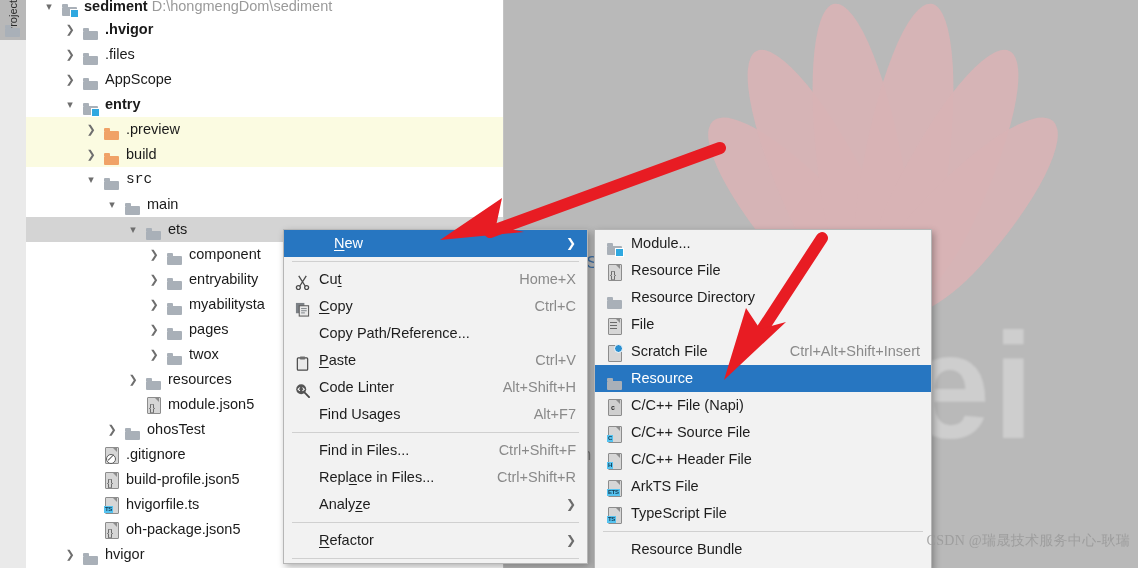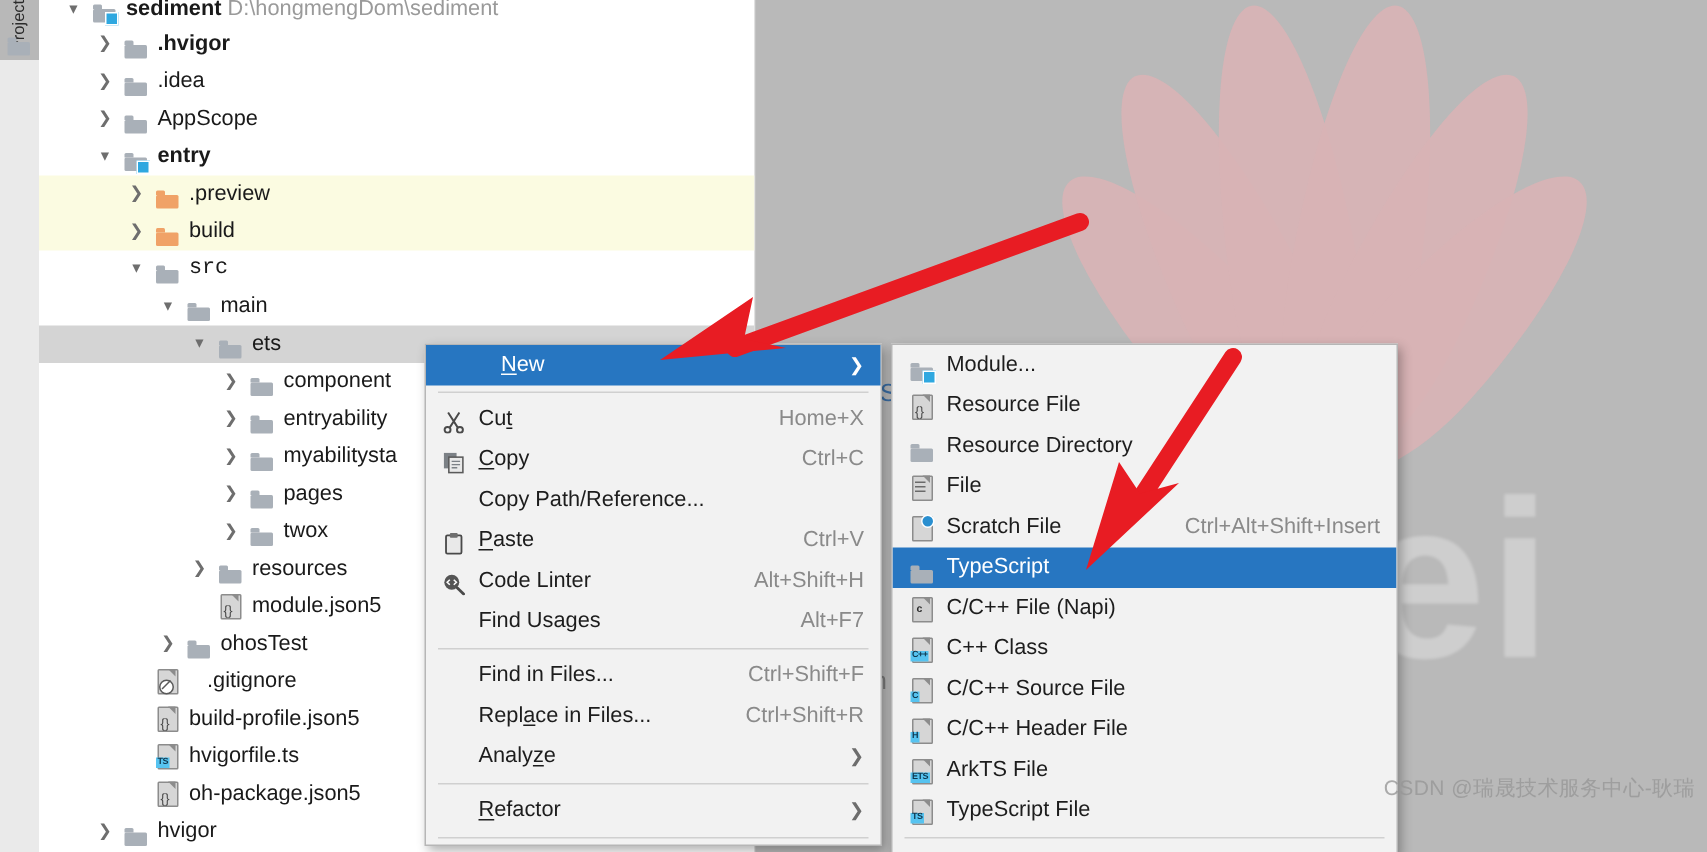--- a/index.html
+++ b/index.html
@@ -104,22 +104,22 @@
   .si .slbl{position:absolute;left:36px;top:0;}
   .si .ssc{position:absolute;right:11px;top:0;color:#8a8a8a;}
   .si .sicon{position:absolute;left:12px;top:5px;}
   .si.active{background:#2776c1;color:#fff;}
 
   
   #arrow-a{left:420px;top:140px;width:320px;height:115px;pointer-events:none;}
   #arrow-b{left:710px;top:228px;width:130px;height:160px;pointer-events:none;}
 
   
-  #watermark{right:8px;bottom:33px;color:rgba(150,150,150,.78);font-size:14px;
-    font-family:Liberation Sans, sans-serif;white-space:nowrap;letter-spacing:.3px;}
+  #watermark{right:8px;bottom:18px;color:rgba(150,150,150,.78);font-size:14px;
+    font-family:Liberation Serif, serif;white-space:nowrap;letter-spacing:.3px;}
 </style>
 </head>
 <body>
 
 <div id="editor-bg" class="abs">
   <div id="hw-logo">
     <div class="petal p1"></div>
       <div class="petal p2"></div>
       <div class="petal p3"></div>
     <div class="petal p4"></div>
@@ -159,21 +159,21 @@
 
   <div id="tree-rows">
       <div class="row" style="position: absolute; left: 0px; right: 0px; top: 17px;">
         <span class="arrow" style="left: 37px; font-size: 11px;">❯</span>
         <span class="ico" style="display: inline-block; position: absolute; left: 57px; top: 6px;"><span class="folder"></span></span>
         <span class="lbl" style="left: 79px; font-weight: bold;">.hvigor</span>
       </div>
       <div class="row" style="position: absolute; left: 0px; right: 0px; top: 42px;">
         <span class="arrow" style="left: 37px; font-size: 11px;">❯</span>
         <span class="ico" style="display: inline-block; position: absolute; left: 57px; top: 6px;"><span class="folder"></span></span>
-        <span class="lbl" style="left: 79px;">.idea</span>
+        <span class="lbl" style="left: 79px;">.files</span>
       </div>
       <div class="row" style="position: absolute; left: 0px; right: 0px; top: 67px;">
         <span class="arrow" style="left: 37px; font-size: 11px;">❯</span>
         <span class="ico" style="display: inline-block; position: absolute; left: 57px; top: 6px;"><span class="folder"></span></span>
         <span class="lbl" style="left: 79px;">AppScope</span>
       </div>
       <div class="row" style="position: absolute; left: 0px; right: 0px; top: 92px;">
         <span class="arrow" style="left: 37px;">▾</span>
         <span class="ico" style="display: inline-block; position: absolute; left: 57px; top: 6px;"><span class="folder mod" style="position:relative;"><span class="badge"></span></span></span>
         <span class="lbl" style="left: 79px; font-weight: 700;">entry</span>
@@ -237,21 +237,21 @@
         <span class="ico" style="display: inline-block; position: absolute; left: 120px; top: 4px;"><span class="fico"><span class="sheet"></span><span class="fold"></span><span class="curly">{}</span></span></span>
         <span class="lbl" style="left: 142px;">module.json5</span>
       </div>
       <div class="row" style="position: absolute; left: 0px; right: 0px; top: 417px;">
         <span class="arrow" style="left: 79px; font-size: 11px;">❯</span>
         <span class="ico" style="display: inline-block; position: absolute; left: 99px; top: 6px;"><span class="folder"></span></span>
         <span class="lbl" style="left: 121px;">ohosTest</span>
       </div>
       <div class="row" style="position: absolute; left: 0px; right: 0px; top: 442px;">
         <span class="ico" style="display: inline-block; position: absolute; left: 78px; top: 4px;"><span class="fico"><span class="sheet"></span><span class="fold"></span><span class="noent"></span></span></span>
-        <span class="lbl" style="left: 112px;">.gitignore</span>
+        <span class="lbl" style="left: 100px;">.gitignore</span>
       </div>
       <div class="row" style="position: absolute; left: 0px; right: 0px; top: 467px;">
         <span class="ico" style="display: inline-block; position: absolute; left: 78px; top: 4px;"><span class="fico"><span class="sheet"></span><span class="fold"></span><span class="curly">{}</span></span></span>
         <span class="lbl" style="left: 100px;">build-profile.json5</span>
       </div>
       <div class="row" style="position: absolute; left: 0px; right: 17px; top: 492px;">
         <span class="ico" style="display: inline-block; position: absolute; left: 78px; top: 4px;"><span class="fico"><span class="sheet"></span><span class="fold"></span><span class="tag">TS</span></span></span>
         <span class="lbl" style="left: 100px;">hvigorfile.ts</span>
       </div>
       <div class="row" style="position: absolute; left: 0px; right: 0px; top: 517px;">
@@ -352,29 +352,25 @@
       <span class="sicon" style="display: inline-block; position: absolute; left: 12px; top: 5px;"><span class="fico"><span class="sheet"></span><span class="fold"></span><span style="position:absolute;left:3px;top:4px;width:7px;height:1px;background:#6a6a6a;box-shadow:0 3px 0 #6a6a6a,0 6px 0 #6a6a6a"></span></span></span>
       <span class="slbl">File</span>
     </div>
     <div class="si">
       <span class="sicon" style="display: inline-block; position: absolute; left: 12px; top: 5px;"><span class="fico"><span class="sheet"></span><span class="fold"></span><span style="position:absolute;right:-2px;top:-1px;width:7px;height:7px;border-radius:50%;background:#2a8fd0;border:1px solid #fff"></span></span></span>
       <span class="slbl">Scratch File</span>
       <span class="ssc">Ctrl+Alt+Shift+Insert</span>
     </div>
     <div class="si active">
       <span class="sicon" style="display: inline-block; position: absolute; left: 12px; top: 7px;"><span class="folder"></span></span>
-      <span class="slbl">TypeScript</span>
+      <span class="slbl">Resource</span>
     </div>
     <div class="si">
       <span class="sicon" style="display: inline-block; position: absolute; left: 12px; top: 5px;"><span class="fico"><span class="sheet" style="background:#cfcfcf"></span><span class="fold"></span><span class="curly" style="left:4px;bottom:3px;font-size:7px;color:#2b2b2b;font-weight:700">c</span></span></span>
       <span class="slbl">C/C++ File (Napi)</span>
-    </div>
-    <div class="si">
-      <span class="sicon" style="display: inline-block; position: absolute; left: 12px; top: 5px;"><span class="fico"><span class="sheet"></span><span class="fold"></span><span class="tag">C++</span></span></span>
-      <span class="slbl">C++ Class</span>
     </div>
     <div class="si">
       <span class="sicon" style="display: inline-block; position: absolute; left: 12px; top: 5px;"><span class="fico"><span class="sheet"></span><span class="fold"></span><span class="tag">C</span></span></span>
       <span class="slbl">C/C++ Source File</span>
     </div>
     <div class="si">
       <span class="sicon" style="display: inline-block; position: absolute; left: 12px; top: 5px;"><span class="fico"><span class="sheet"></span><span class="fold"></span><span class="tag">H</span></span></span>
       <span class="slbl">C/C++ Header File</span>
     </div>
     <div class="si">

